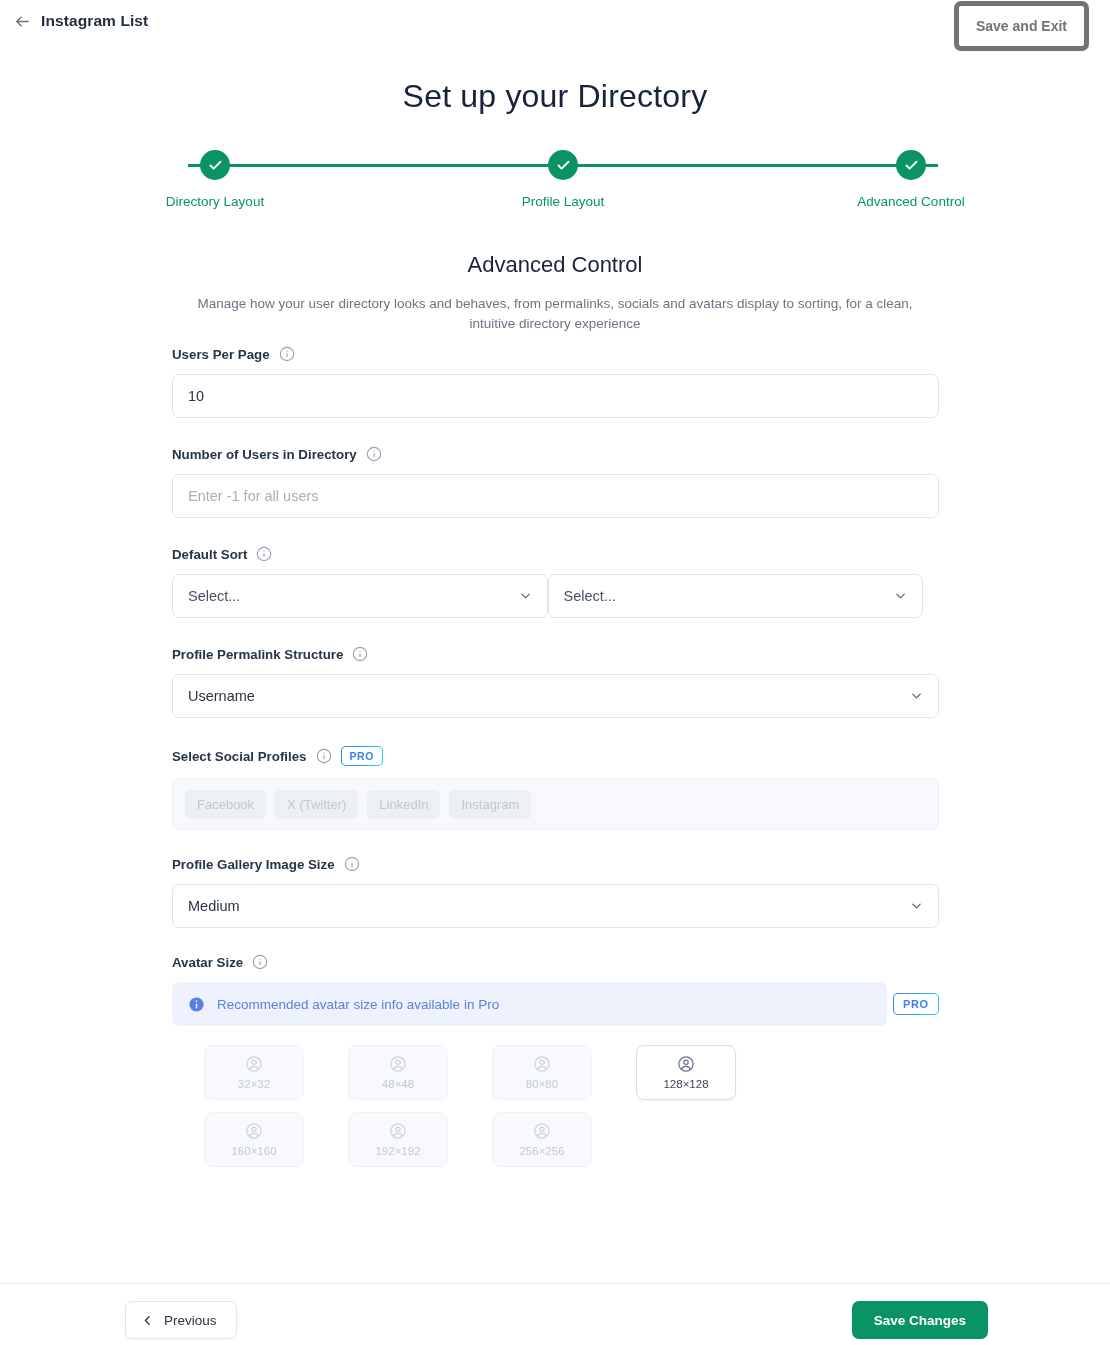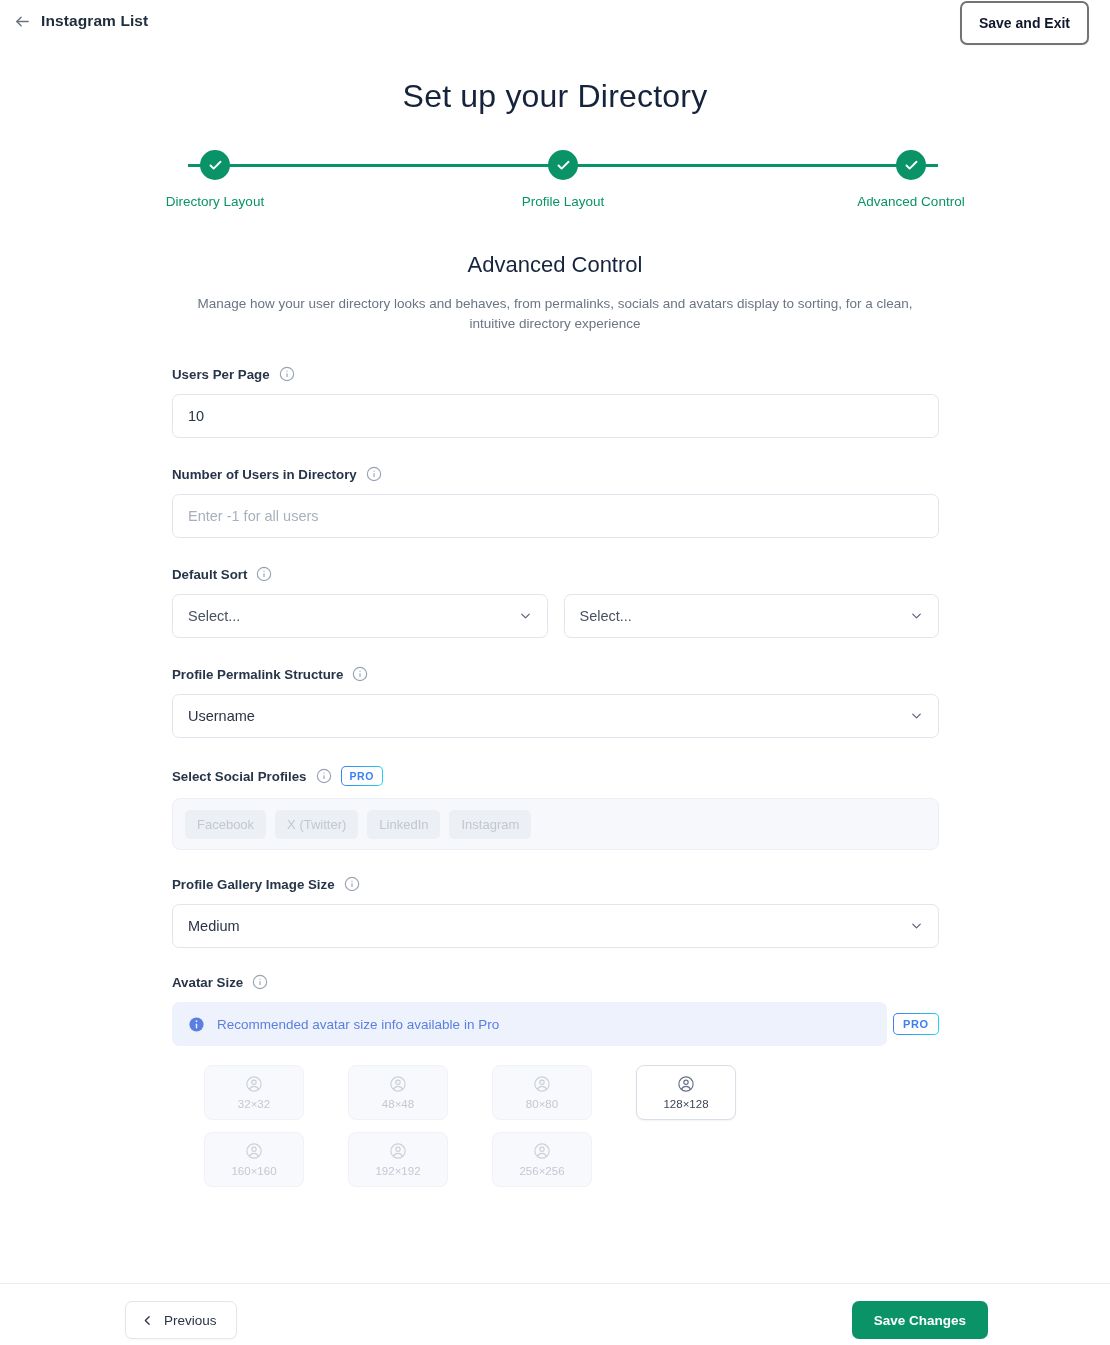--- a/index.html
+++ b/index.html
@@ -44,25 +44,25 @@
     font-size: 15.5px;
     font-weight: 700;
     color: #1f2d3d;
     letter-spacing: .1px;
   }
   .save-exit-btn {
     position: absolute;
     right: 21px; top: 1px;
     padding: 12px 17px;
     background: #ffffff;
-    border: 2px solid #737373;
+    border: 5px solid #737373;
     border-radius: 7px;
     font-size: 14px;
     font-weight: 600;
-    color: #0f172a;
+    color: #737373;
     cursor: pointer;
     box-shadow: 0 1px 2px rgba(16,24,40,.04);
   }
 
   
   .wizard-title {
     position: absolute;
     top: 78px; left: 0;
     width: 1110px;
     text-align: center;
@@ -138,21 +138,21 @@
     width: 746px;
     font-size: 13.5px;
     line-height: 1.5;
     color: #6b7583;
     text-align: center;
   }
 
   
   .form {
     position: absolute;
-    top: 366px;
+    top: 346px;
     left: 172px;
     width: 767px;
   }
   .field { margin-bottom: 0; }
 
   .field-label-row {
     display: flex;
     align-items: center;
     gap: 9px;
     margin-bottom: 12px;
@@ -216,21 +216,21 @@
   .chev {
     position: absolute;
     right: 15px; top: 50%;
     transform: translateY(-50%);
     width: 15px; height: 15px;
     color: #5c6677;
     pointer-events: none;
   }
   .chev svg { display: block; width: 15px; height: 15px; }
 
-  .sort-row { display: flex; gap: 16px; }
+  .sort-row { display: flex; gap: 0; }
   .sort-col { position: relative; width: 375.5px; }
   .sort-col .select-box { width: 375.5px; }
 
   .full-select { position: relative; width: 767px; }
   .full-select .select-box { width: 767px; }
 
   .spacer-20 { height: 28px; }
   .spacer-26 { height: 26px; }
 
   

